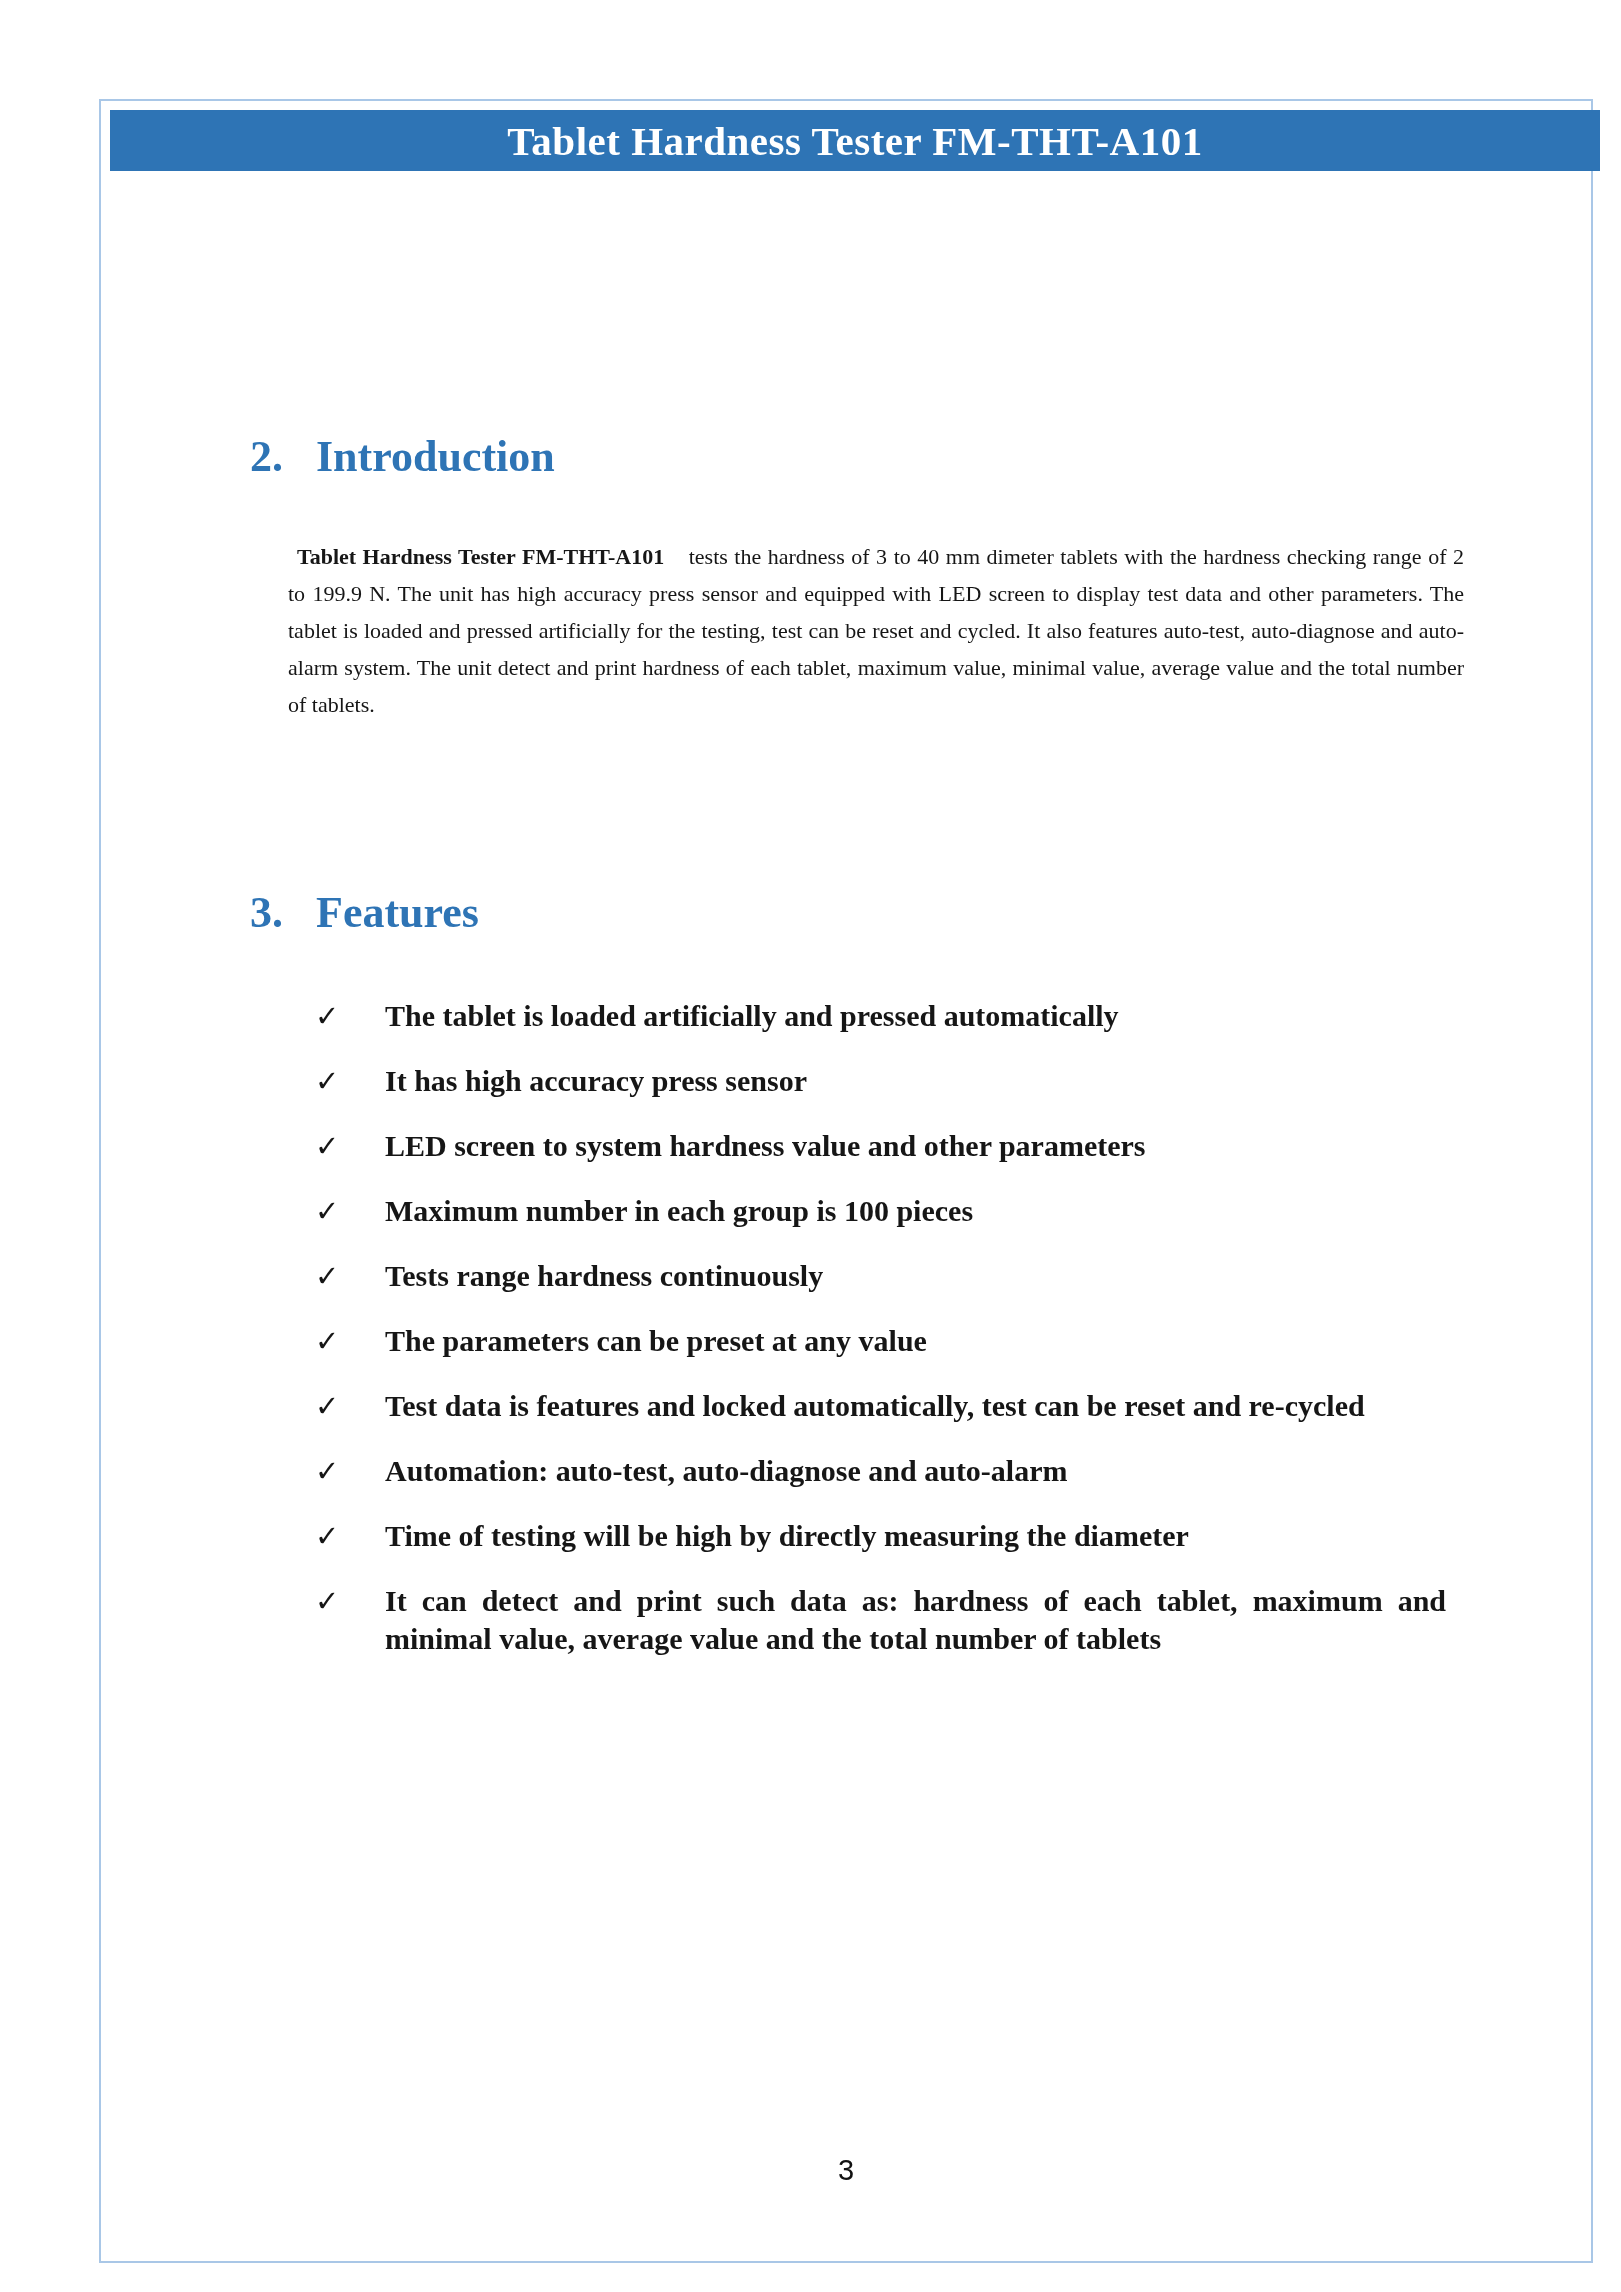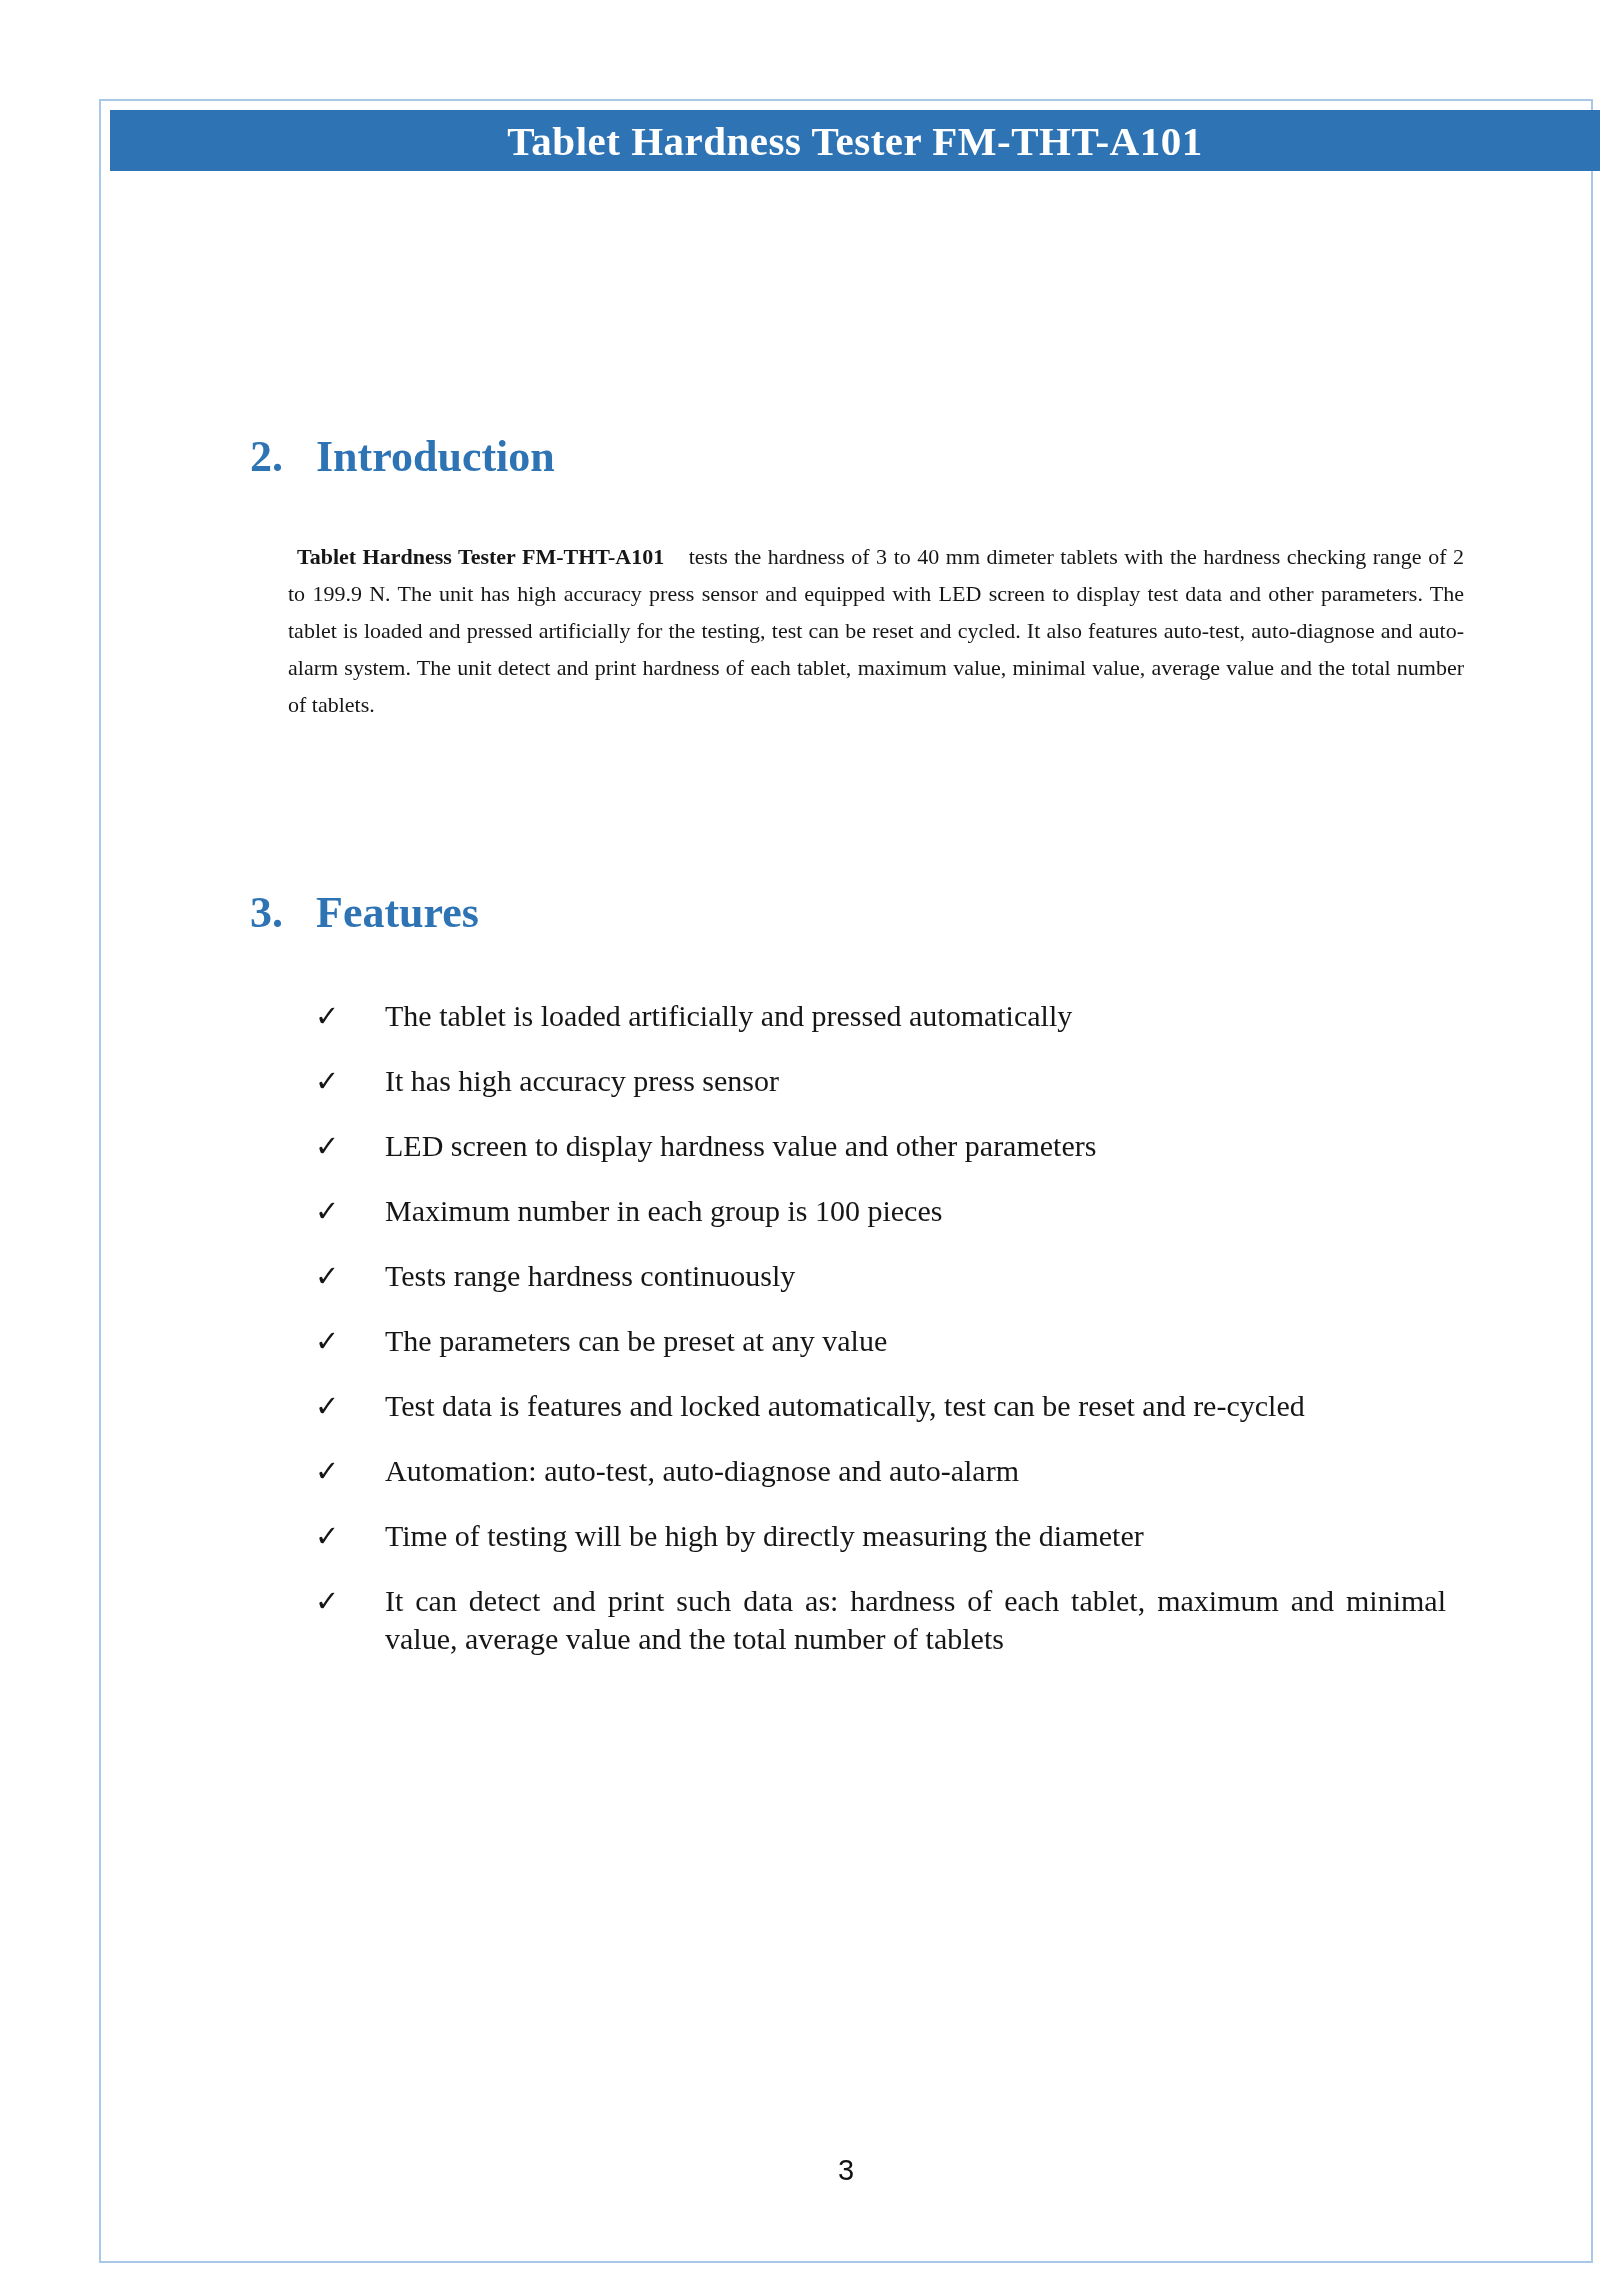--- a/index.html
+++ b/index.html
@@ -74,20 +74,21 @@
   ul.features-list .check {
     width: 52px;
     flex: none;
     font-size: 29px;
     color: #161616;
     font-family: "DejaVu Sans", sans-serif;
   }
   ul.features-list .f-text {
     flex: 1;
     text-align: justify;
+    font-weight: bold;
   }
   .page-number {
     position: absolute;
     left: 0;
     right: 0;
     top: 2044px;
     text-align: center;
     font-family: "Liberation Sans", "DejaVu Sans", sans-serif;
     font-size: 29px;
     color: #111111;
@@ -120,21 +121,21 @@
         <li>
           <span class="check">✓</span>
           <span class="f-text">The tablet is loaded artificially and pressed automatically</span>
         </li>
         <li>
           <span class="check">✓</span>
           <span class="f-text">It has high accuracy press sensor</span>
         </li>
         <li>
           <span class="check">✓</span>
-          <span class="f-text">LED screen to display hardness value and other parameters</span>
+          <span class="f-text">LED screen to system hardness value and other parameters</span>
         </li>
         <li>
           <span class="check">✓</span>
           <span class="f-text">Maximum number in each group is 100 pieces</span>
         </li>
         <li>
           <span class="check">✓</span>
           <span class="f-text">Tests range hardness continuously</span>
         </li>
         <li>

